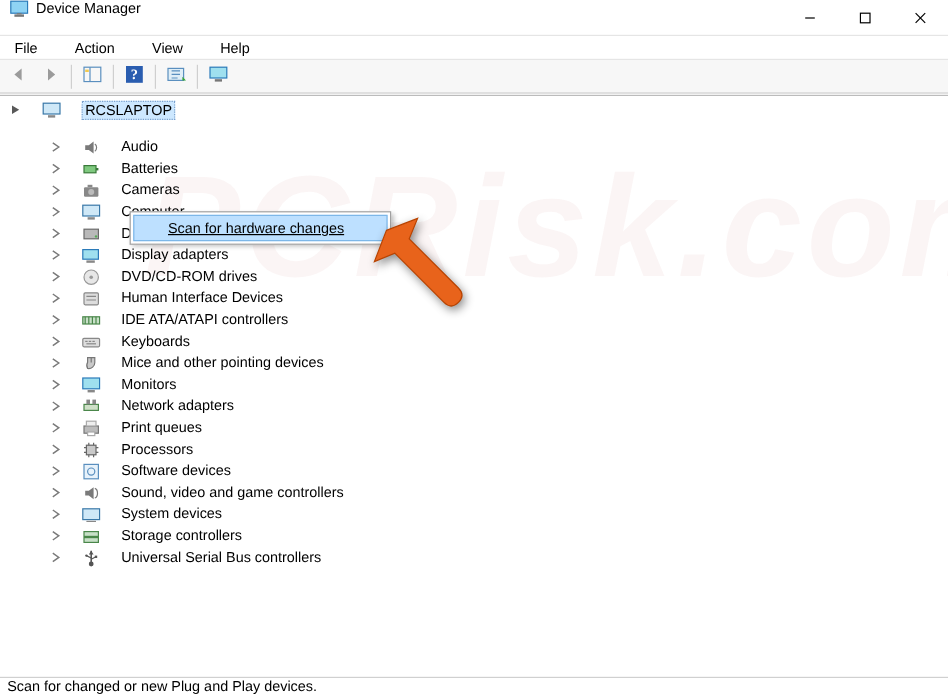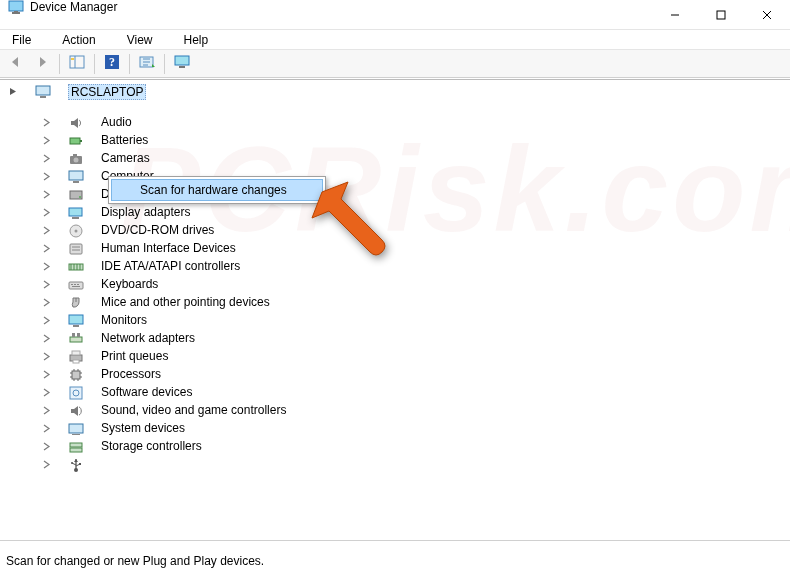--- a/index.html
+++ b/index.html
@@ -110,20 +110,21 @@
     box-shadow: 2px 2px 4px rgba(0,0,0,0.25);
     padding: 2px;
     z-index: 20;
   }
   .ctx-item {
     display: flex;
     align-items: center;
     height: 22px;
     padding: 0 20px 0 28px;
     position: relative;
+    text-decoration: underline;
   }
   .ctx-item.highlight {
     background: #bde0ff;
     border: 1px solid #7db7e8;
   }
   .ctx-iconcol {
     position: absolute; left: 0; top: 0; bottom: 0;
     width: 24px;
   }
   
@@ -131,24 +132,23 @@
     position: absolute;
     left: 308px; top: 98px;
     z-index: 30;
     pointer-events: none;
   }
   .arrow-annot svg { filter: drop-shadow(2px 3px 4px rgba(0,0,0,0.45)); }
   
   .statusbar {
     position: absolute;
     bottom: 0; left: 0; right: 0;
-    height: 40px;
+    height: 16px;
     border-top: 1px solid #d0d0d0;
     display: flex;
-    align-items: center;
     padding: 0 6px;
     background: #fff;
     font-size: 12px;
   }
   
   .watermark {
     position: absolute;
     top: 120px; left: 120px;
     font-size: 120px;
     font-weight: 700;
@@ -592,20 +592,21 @@
                 <svg viewBox="0 0 16 16">
                   <circle cx="8" cy="13" r="2" fill="#555"></circle>
                   <line x1="8" y1="2" x2="8" y2="13" stroke="#555" stroke-width="1.3"></line>
                   <path d="M8 2 l-2 3 h4 z" fill="#555"></path>
                   <line x1="8" y1="8" x2="4" y2="6" stroke="#555"></line>
                   <circle cx="4" cy="6" r="1" fill="#555"></circle>
                   <line x1="8" y1="9" x2="12" y2="7" stroke="#555"></line>
                   <rect x="11" y="6" width="2" height="2" fill="#555"></rect>
                 </svg>
               </span>
+              <span>Universal Serial Bus controllers</span>
             </div>
           </li>
         </ul>
     </li>
   </ul>
 
   <div class="ctx-menu">
     <div class="ctx-item highlight">
       <span class="ctx-iconcol"></span>
       <span>Scan for hardware changes</span>

